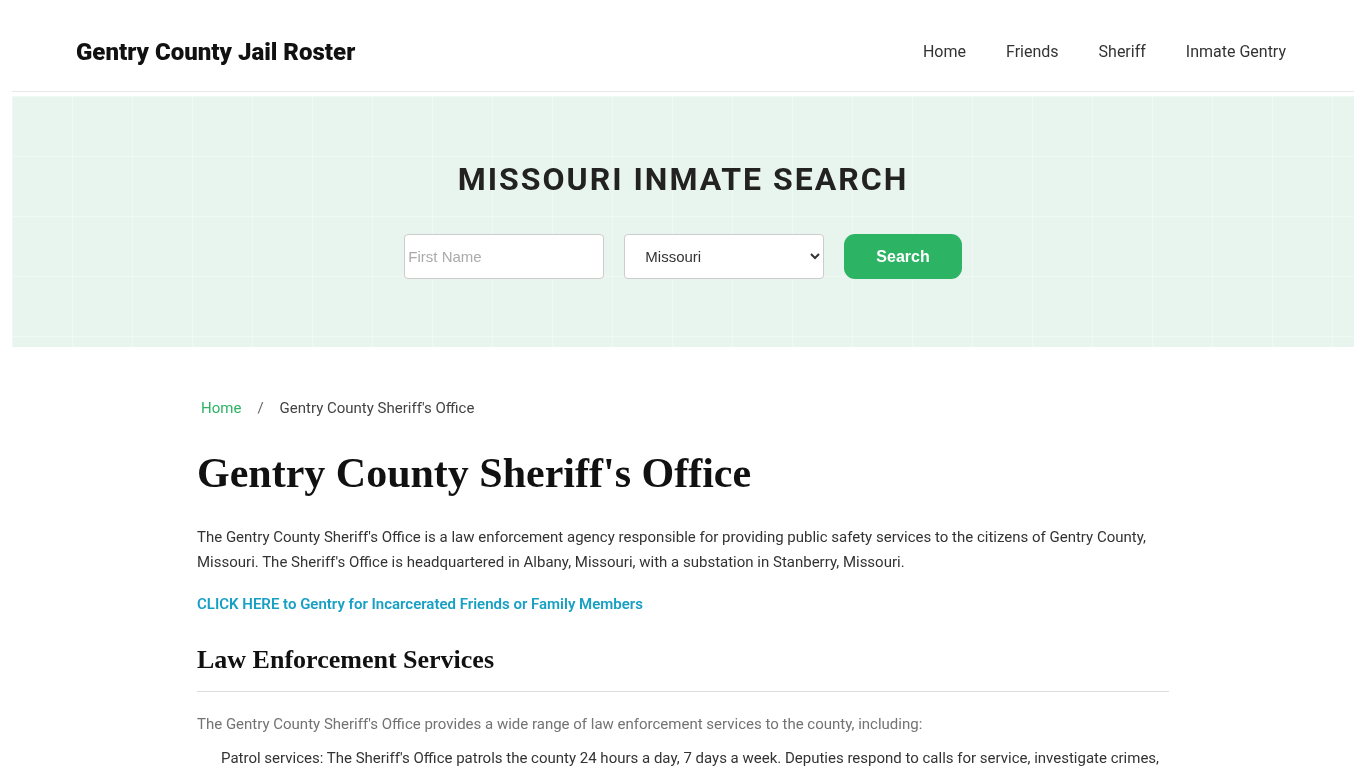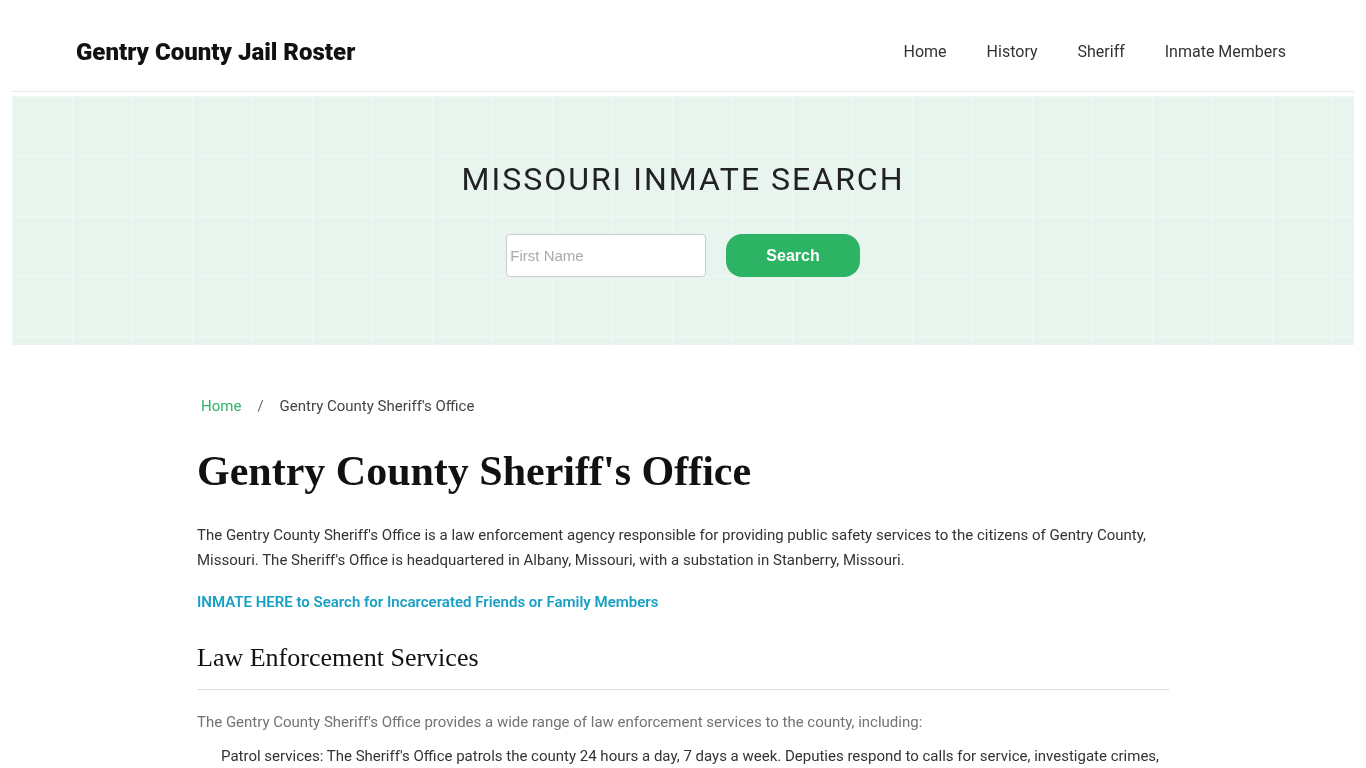--- a/index.html
+++ b/index.html
@@ -52,21 +52,21 @@
       background-image:
         linear-gradient(rgba(255,255,255,0.3) 1px, transparent 1px),
         linear-gradient(90deg, rgba(255,255,255,0.3) 1px, transparent 1px);
       background-size: 60px 60px;
       padding: 60px 20px;
       text-align: center;
     }
 
     .search-banner-title {
       font-size: 32px;
-      font-weight: 400;
+      font-weight: 700;
       letter-spacing: 2px;
       color: #222;
       margin-bottom: 32px;
       text-transform: uppercase;
     }
 
     .search-form {
       display: flex;
       justify-content: center;
       gap: 12px;
@@ -94,25 +94,25 @@
       border-radius: 4px;
       font-size: 15px;
       width: 200px;
       background: #fff;
       color: #333;
       outline: none;
       cursor: pointer;
     }
 
     .search-button {
-      padding: 12px 40px;
+      padding: 12px 32px;
       background: #2db364;
       color: #fff;
       border: none;
-      border-radius: 16px;
+      border-radius: 11px;
       font-size: 16px;
       font-weight: 600;
       cursor: pointer;
     }
 
     
     .main-content {
       max-width: 1100px;
       margin: 0 auto;
       padding: 40px 60px 60px;
@@ -165,21 +165,21 @@
       font-weight: 600;
       font-size: 15px;
       display: inline-block;
       margin-bottom: 28px;
       cursor: pointer;
     }
 
     
     .section-heading {
       font-size: 26px;
-      font-weight: 400;
+      font-weight: 700;
       color: #111;
       margin-bottom: 16px;
       font-family: Georgia, 'Times New Roman', serif;
     }
 
     .section-divider {
       border: none;
       border-top: 1px solid #ddd;
       margin-bottom: 20px;
     }
@@ -200,30 +200,39 @@
       position: relative;
     }
   </style>
 </head>
 <body>
 
 <header class="site-header">
   <a class="site-title">Gentry County Jail Roster</a>
   <nav class="site-nav">
     <a class="nav-link">Home</a>
-    <a class="nav-link">History</a>
+    <a class="nav-link">Friends</a>
     <a class="nav-link">Sheriff</a>
-    <a class="nav-link">Inmate Members</a>
+    <a class="nav-link">Inmate Gentry</a>
   </nav>
 </header>
 
 <section class="search-banner">
   <h1 class="search-banner-title">MISSOURI INMATE SEARCH</h1>
   <form class="search-form">
     <input class="search-input" type="text" placeholder="First Name" style="">
+    <select class="search-select">
+      <option>Missouri</option>
+      <option>Alabama</option>
+      <option>Alaska</option>
+      <option>Arizona</option>
+      <option>Arkansas</option>
+      <option>California</option>
+      <option>Colorado</option>
+    </select>
     <button class="search-button" type="submit">Search</button>
   </form>
 </section>
 
 <main class="main-content">
 
   
   <nav class="breadcrumb">
     <a class="breadcrumb-home">Home</a>
     <span class="breadcrumb-separator">/</span>
@@ -232,21 +241,21 @@
 
   
   <h1 class="page-heading">Gentry County Sheriff's Office</h1>
 
   
 
   
   <p class="body-text">The Gentry County Sheriff's Office is a law enforcement agency responsible for providing public safety services to the citizens of Gentry County, Missouri. The Sheriff's Office is headquartered in Albany, Missouri, with a substation in Stanberry, Missouri.</p>
 
   
-  <a class="cta-link" href="#">INMATE HERE to Search for Incarcerated Friends or Family Members</a>
+  <a class="cta-link" href="#">CLICK HERE to Gentry for Incarcerated Friends or Family Members</a>
 
   
   <h2 class="section-heading">Law Enforcement Services</h2>
 
   <hr class="section-divider">
 
   
   <p class="footer-body-text">The Gentry County Sheriff's Office provides a wide range of law enforcement services to the county, including:</p>
 
   

